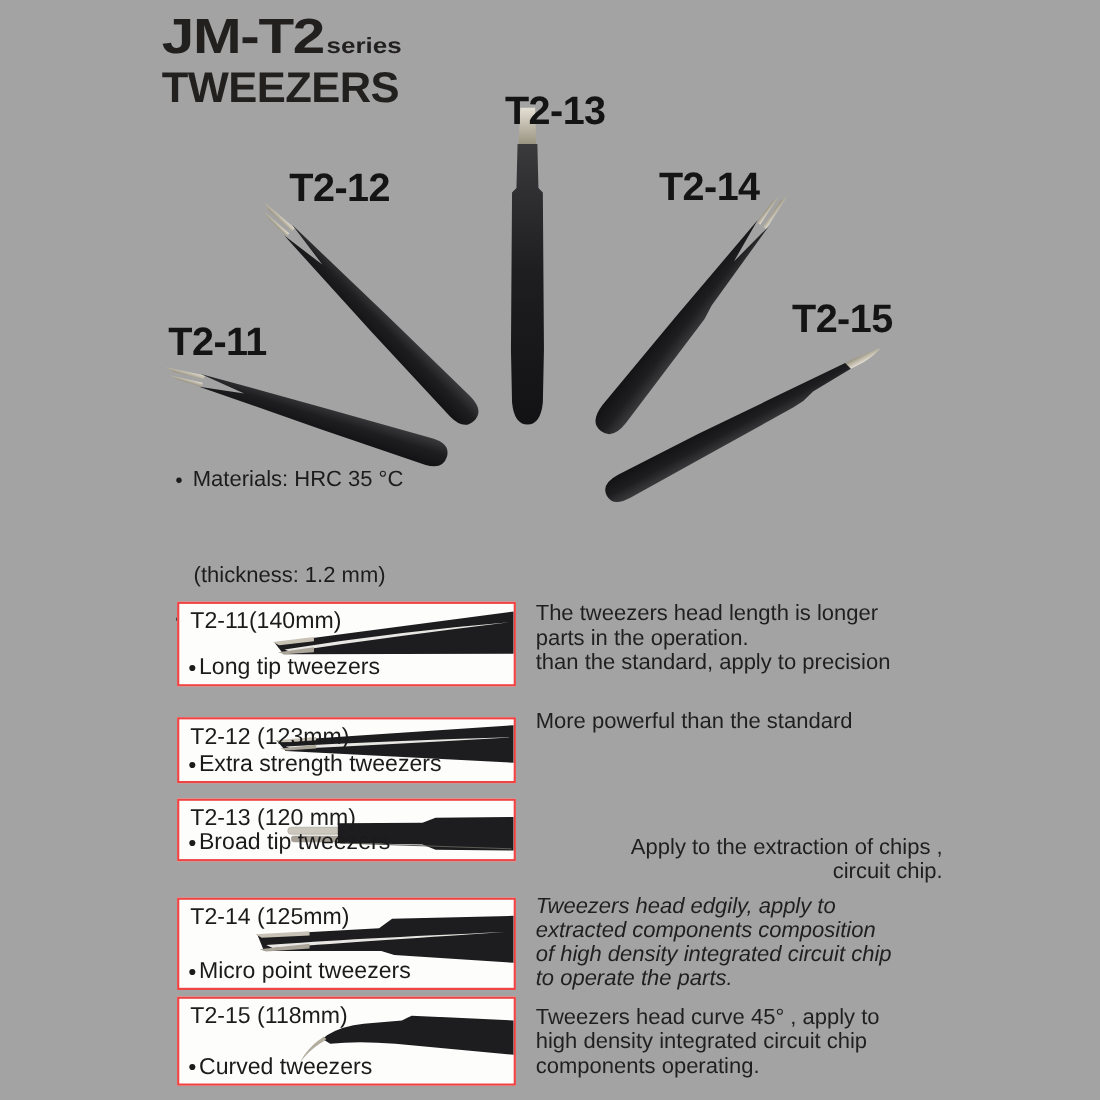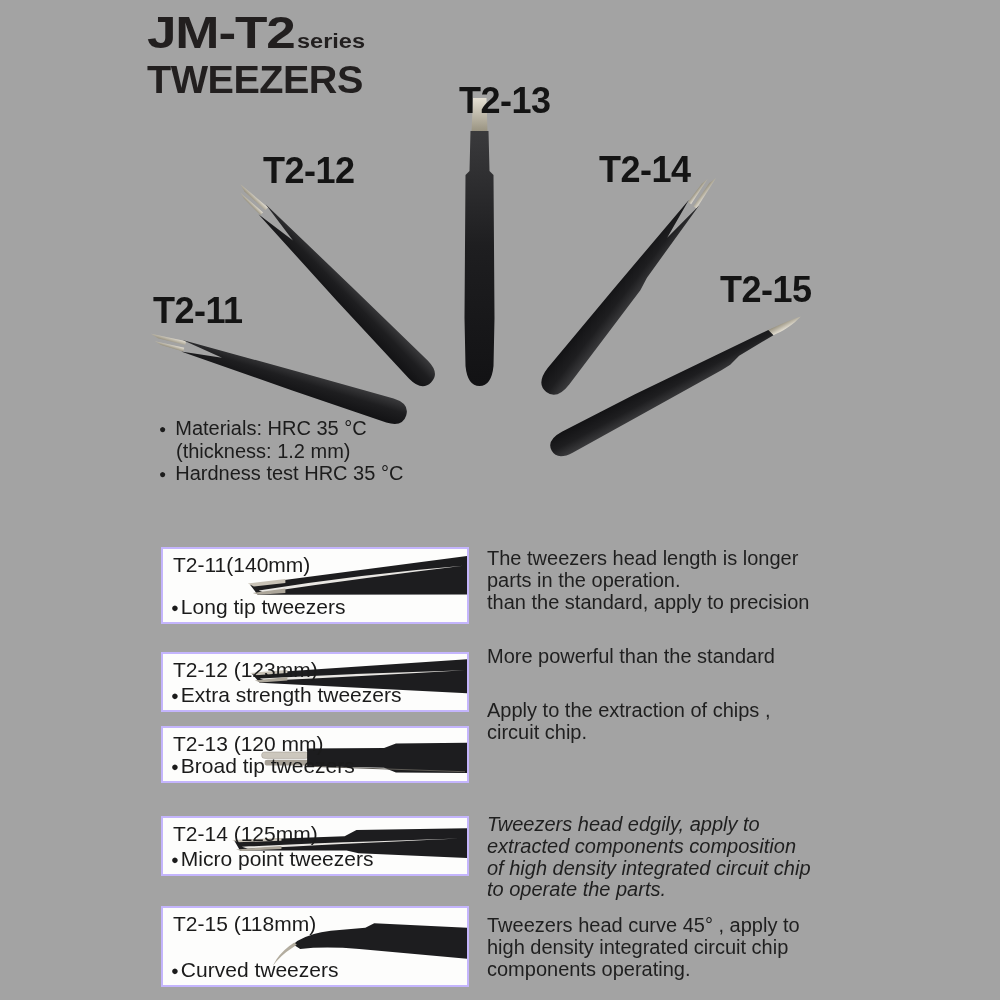--- a/index.html
+++ b/index.html
@@ -8,25 +8,25 @@
   
   .logo{position:absolute;left:147px;top:10px;transform:scaleX(1.18);transform-origin:left top;color:#221f1f;}
   .brand-line{font-size:45px;line-height:45px;font-weight:900;letter-spacing:-1px;white-space:nowrap;}
   .brand-suffix{font-size:20px;font-weight:900;letter-spacing:0;margin-left:2px;}
   .page-title{font-size:39px;line-height:38px;font-weight:900;letter-spacing:-0.5px;margin-top:-3px;transform:scaleX(0.86);transform-origin:left top;white-space:nowrap;}
   
   .fan-svg{position:absolute;left:0;top:0;width:1000px;height:470px;}
   .fan-label{position:absolute;font-size:36px;font-weight:700;letter-spacing:-0.5px;color:#141414;white-space:nowrap;}
   
   .specs{position:absolute;left:159px;top:417px;font-size:20px;color:#1c1c1c;}
-  .spec-line{line-height:22px;white-space:nowrap;}
+  .spec-line{line-height:39px;white-space:nowrap;}
   .spec-line .bullet{font-size:12px;vertical-align:2px;margin-right:9px;}
-  .spec-indent{padding-left:17px;}
+  .spec-indent{padding-left:17px;margin-top:48px;}
   
-  .card{position:absolute;left:161px;width:308px;border:2px solid #c4b5fd;background:#fdfdfc;box-sizing:border-box;}
+  .card{position:absolute;left:161px;width:308px;border:2px solid #ef4444;background:#fdfdfc;box-sizing:border-box;}
   .card svg{position:absolute;left:0;top:0;width:100%;height:100%;}
   .card .model{position:absolute;left:10px;top:4px;font-size:21px;color:#1b1b1b;white-space:nowrap;z-index:2;}
   .card .name{position:absolute;left:8px;bottom:3px;font-size:21px;color:#1b1b1b;white-space:nowrap;z-index:2;}
   .card .name .bullet{font-size:13px;vertical-align:2px;margin-right:2px;}
   .desc{position:absolute;left:487px;width:370px;font-size:20px;line-height:21.8px;color:#1f1f1f;}
 </style>
 </head>
 <body>
 
 <div class="page">
@@ -123,26 +123,26 @@
   <div class="card" style="top:726px;height:57px;text-decoration:underline;">
     <svg viewBox="0 0 308 74" preserveAspectRatio="none">
       <rect x="100" y="33.5" width="48" height="9" rx="3.5" fill="#ccc7bd" stroke="#8f8a80" stroke-width="0.5"></rect>
       <rect x="103" y="44.5" width="45" height="8" rx="3" fill="#a59f95"></rect>
       <path d="M146,28.5 L224,28 L236,21.5 L308,20.5 L308,63 L236,62 L224,55.5 L146,53.5 Z" fill="#1d1d1f"></path>
       <path d="M148,53.5 L306,61" stroke="#5e5b55" stroke-width="1.4" fill="none"></path>
     </svg>
     <div class="model">T2-13 (120 mm)</div>
     <div class="name"><span class="bullet">●</span><span>Broad tip tweezers</span></div>
   </div>
-  <div class="desc" style="top:700px;">
+  <div class="desc" style="top:760px;text-align:right;">
     <div>Apply to the extraction of chips ,</div>
     <div>circuit chip.</div>
   </div>
 
-  <div class="card" style="top:816px;height:60px;">
+  <div class="card" style="top:816px;height:84px;">
     <svg viewBox="0 0 308 74" preserveAspectRatio="none">
       <path d="M72,29.5 L184,24 L196,16 L308,13.5 L308,53 L198,46.5 L186,43 L78,43 Z" fill="#1d1d1f"></path>
       <path d="M80,38 Q160,32.5 300,27 Q160,35.5 86,40.5 Z" fill="#e9e7e3"></path>
       <path d="M70,29 L120,26.5 L120,30 L76,32 Z" fill="#c8c2b6"></path>
       <path d="M74,41.5 L120,37 L120,41 L80,43.5 Z" fill="#aba599"></path>
     </svg>
     <div class="model">T2-14 (125mm)</div>
     <div class="name"><span class="bullet">●</span><span>Micro point tweezers</span></div>
   </div>
   <div class="desc" style="top:814px;font-style:italic;">

